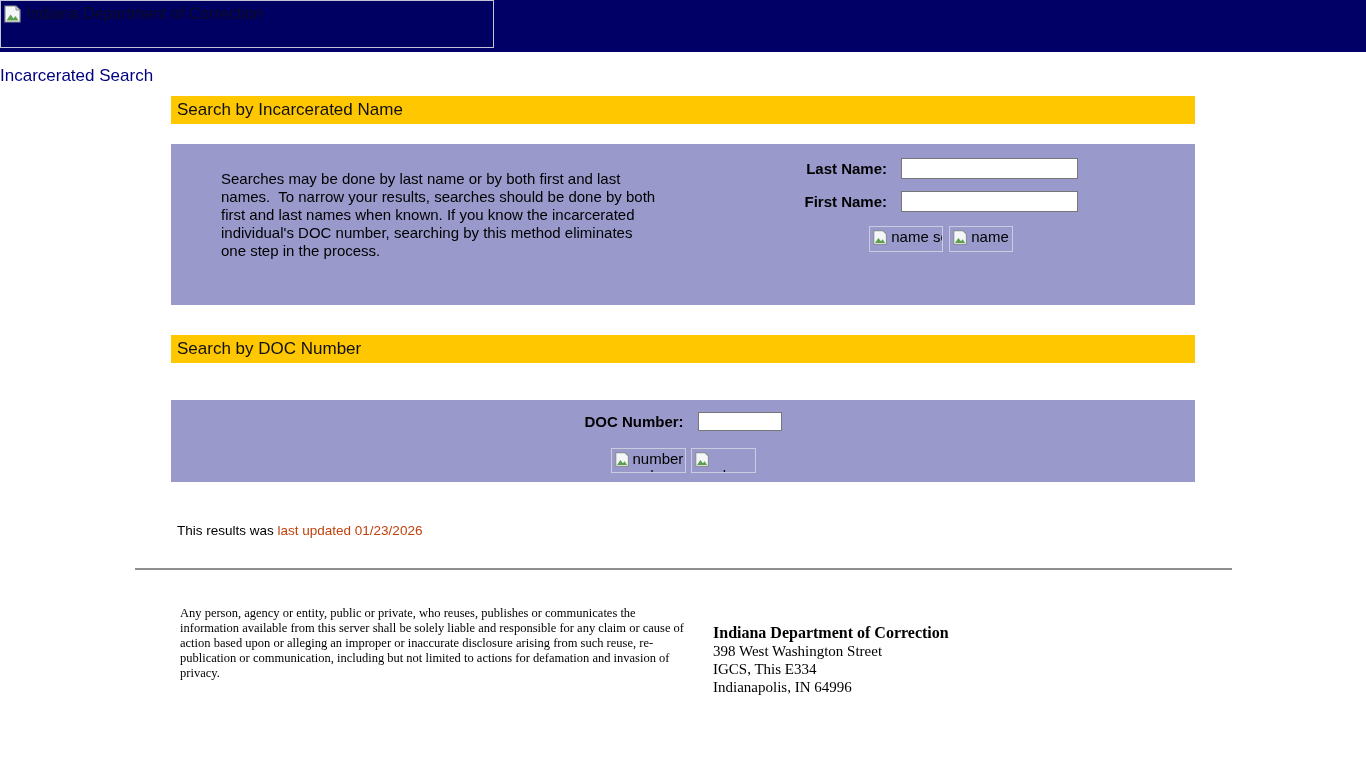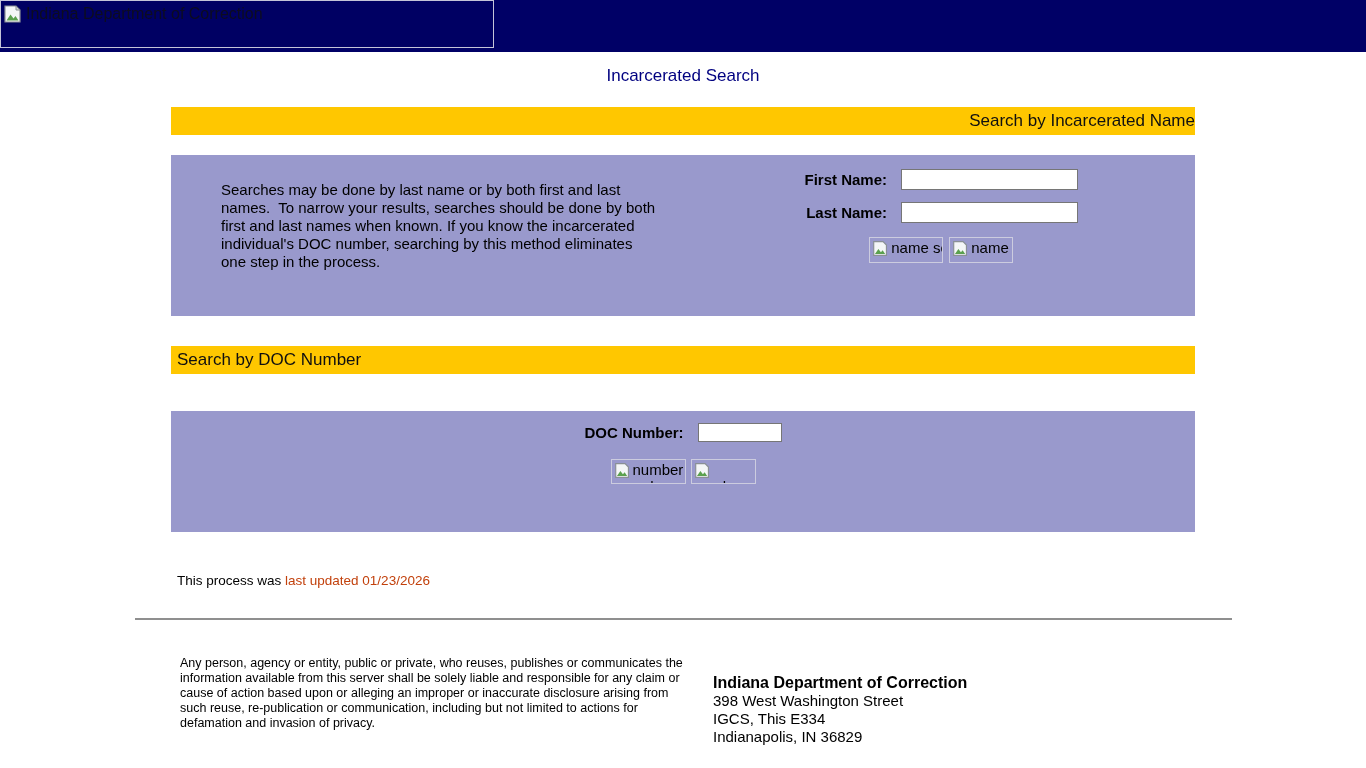--- a/index.html
+++ b/index.html
@@ -25,38 +25,37 @@
   .logo-alt {
     font-size: 16px; line-height: 20px; color: #0c0c20;
     margin-left: 3px; white-space: nowrap;
   }
   .broken-icon { flex: 0 0 auto; }
 
   
   .content { width: 1024px; margin: 0 auto; }
   .page-title {
     margin-top: 14px;
-    text-align: center;
     font-size: 17px; line-height: 20px;
     color: #000080;
   }
   .section-bar {
     margin-top: 30px;
     height: 28px; line-height: 28px;
     background: #FFC700;
     padding-left: 6px;
     font-size: 17px; color: #101010;
   }
-  .section-bar.first { margin-top: 21px; text-align: right; }
+  .section-bar.first { margin-top: 10px; }
   .panel {
     background: #9999CC;
     position: relative;
   }
   .panel-name { margin-top: 20px; height: 161px; }
-  .panel-doc  { margin-top: 37px; height: 121px; }
+  .panel-doc  { margin-top: 37px; height: 82px; }
 
   
   .name-desc {
     position: absolute; left: 50px; top: 26px; width: 436px;
     font-size: 15px; line-height: 18px;
     white-space: pre-wrap;
   }
   .name-form {
     position: absolute; top: 14px; right: 117px;
     text-align: right;
@@ -114,20 +113,21 @@
   .status-link { color: #c2410c; text-decoration: none; }
 
   hr.rule {
     margin: 30px auto 0 auto;
     width: 1097px;
     border: 0; border-top: 2px solid #8f8f8f;
   }
   .footer {
     display: flex;
     margin: 36px 0 16px 180px;
+    font-family: Liberation Serif, serif;
   }
   .footer-left {
     width: 516px;
     font-size: 12.5px; line-height: 15px;
   }
   .footer-right {
     margin-left: 17px; width: 440px;
     font-size: 12.5px; line-height: 15px;
   }
   .org-name {
@@ -154,24 +154,24 @@
 
 <div class="content">
 
   <div class="section-bar first">Search by Incarcerated Name</div>
 
   <div class="panel panel-name">
     <div class="name-desc">Searches may be done by last name or by both first and last names.  To narrow your results, searches should be done by both first and last names when known. If you know the incarcerated individual's DOC number, searching by this method eliminates one step in the process.</div>
 
     <div class="name-form">
       <div class="form-row">
-        <span class="form-label">First Name:</span><input type="text" class="text-input" value="" style="">
+        <span class="form-label">Last Name:</span><input type="text" class="text-input" value="" style="">
       </div>
       <div class="form-row">
-        <span class="form-label">Last Name:</span><input type="text" class="text-input" value="" style="">
+        <span class="form-label">First Name:</span><input type="text" class="text-input" value="" style="">
       </div>
       <div class="button-row">
         <span class="img-button btn-name-search" role="button">
           <svg class="broken-icon" width="17" height="17" viewBox="0 0 20 20">
             <path d="M2 2 h11 l4 4 v12 h-15 z" fill="#f4f6f7" stroke="#8a9096" stroke-width="1.4"></path>
             <path d="M3.5 16.5 l4 -6 3 4 2 -2.5 3 4.5 z" fill="#5aa04e"></path>
           </svg><span>name search</span>
         </span><span class="img-button btn-name-reset" role="button">
           <svg class="broken-icon" width="17" height="17" viewBox="0 0 20 20">
             <path d="M2 2 h11 l4 4 v12 h-15 z" fill="#f4f6f7" stroke="#8a9096" stroke-width="1.4"></path>
@@ -197,27 +197,27 @@
       </span><span class="img-button btn-num-reset" role="button">
         <svg class="broken-icon" width="17" height="17" viewBox="0 0 20 20">
           <path d="M2 2 h11 l4 4 v12 h-15 z" fill="#f4f6f7" stroke="#8a9096" stroke-width="1.4"></path>
           <path d="M3.5 16.5 l4 -6 3 4 2 -2.5 3 4.5 z" fill="#5aa04e"></path>
         </svg><span>number reset</span>
       </span>
     </div>
   </div>
 
   <div class="status-line">
-    <span>This process was </span><span class="status-link">last updated 01/23/2026</span>
+    <span>This results was </span><span class="status-link">last updated 01/23/2026</span>
   </div>
 </div>
 
 <hr class="rule">
 
 <div class="footer">
   <div class="footer-left">Any person, agency or entity, public or private, who reuses, publishes or communicates the information available from this server shall be solely liable and responsible for any claim or cause of action based upon or alleging an improper or inaccurate disclosure arising from such reuse, re-publication or communication, including but not limited to actions for defamation and invasion of privacy.</div>
   <div class="footer-right">
     <div class="org-name">Indiana Department of Correction</div>
     <div class="addr">398 West Washington Street</div>
     <div class="addr">IGCS, This E334</div>
-    <div class="addr">Indianapolis, IN 36829</div>
+    <div class="addr">Indianapolis, IN 64996</div>
   </div>
 </div>
 
 </body></html>

